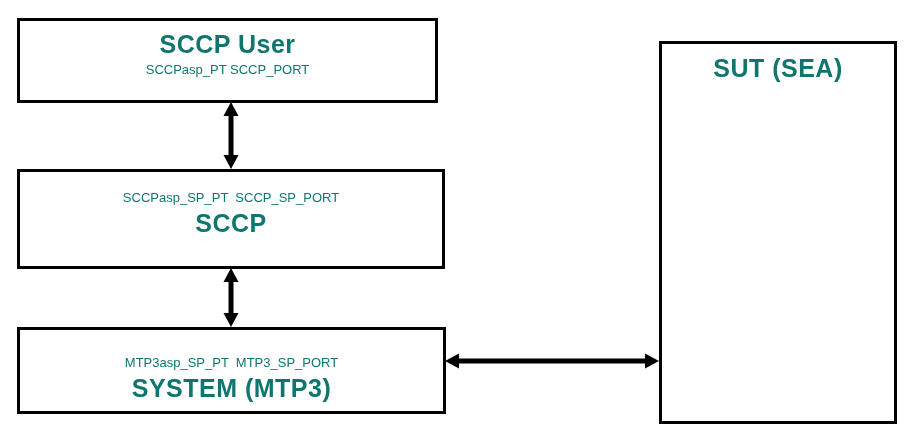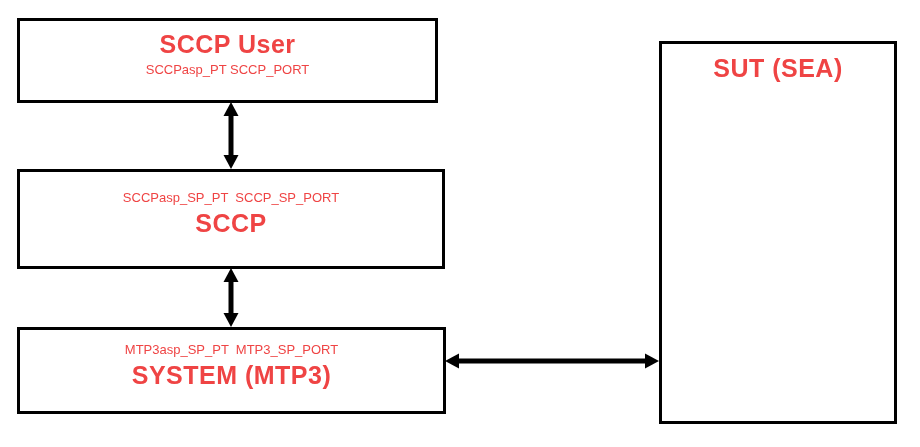--- a/index.html
+++ b/index.html
@@ -6,21 +6,21 @@
     margin: 0;
     padding: 0;
     background: #ffffff;
   }
   .canvas {
     position: relative;
     width: 920px;
     height: 447px;
     background: #ffffff;
     font-family: "Liberation Sans", sans-serif;
-    color: #ef4444;
+    color: #0f766e;
     overflow: hidden;
   }
   .box {
     position: absolute;
     box-sizing: border-box;
     border: 3px solid #000000;
     background: #ffffff;
     text-align: center;
   }
   .box-title {
@@ -30,21 +30,21 @@
     letter-spacing: 0.5px;
     white-space: pre;
   }
   .box-label {
     font-size: 13px;
     line-height: 24px;
     white-space: pre;
   }
   #box-sccp-user { left: 17px; top: 18px;  width: 421px; height: 85px;  padding-top: 10px; }
   #box-sccp      { left: 17px; top: 169px; width: 428px; height: 100px; padding-top: 14px;  }
-  #box-system    { left: 17px; top: 327px; width: 429px; height: 87px;  padding-top: 8px;  }
+  #box-system    { left: 17px; top: 327px; width: 429px; height: 87px;  padding-top: 21px;  }
   #box-sut       { left: 659px; top: 41px; width: 238px; height: 383px; padding-top: 11px; }
   .arrows {
     position: absolute;
     left: 0; top: 0;
     width: 920px;
     height: 447px;
     pointer-events: none;
   }
   .arrows line { stroke: #000000; stroke-width: 5; }
   .arrows polygon { fill: #000000; }

